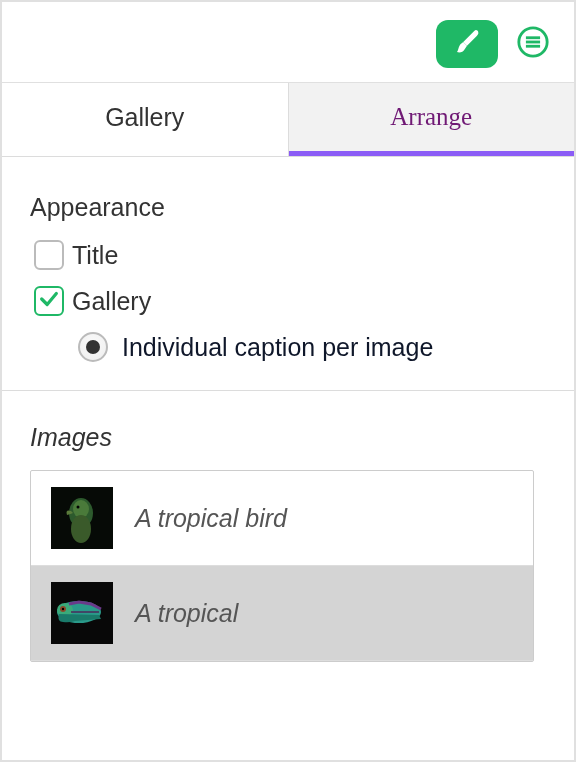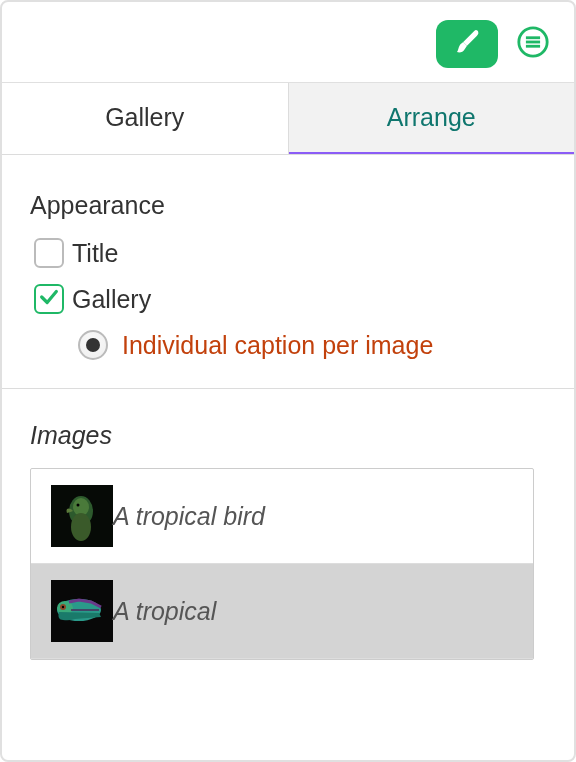--- a/index.html
+++ b/index.html
@@ -9,21 +9,21 @@
     }
     body {
       font-family: -apple-system, BlinkMacSystemFont, "Segoe UI", Helvetica, Arial, sans-serif;
       background: #fff;
       width: 576px;
       height: 762px;
       overflow: hidden;
     }
     .panel {
       border: 2px solid #e0e0e0;
-      border-radius: 8px;
+      border-radius: 0;
       width: 576px;
       height: 762px;
       display: flex;
       flex-direction: column;
       background: #fff;
     }
     .toolbar {
       display: flex;
       justify-content: flex-end;
       align-items: center;
@@ -61,22 +61,23 @@
       cursor: pointer;
       border-right: 1px solid #dcdcdc;
     }
     .tab.active {
       background: #fff;
       color: #333;
       font-weight: 500;
     }
     .tab.inactive {
       background: #f2f2f2;
-      color: #0f766e;
-      border-bottom: 2px solid #8b5cf6;
+      color: #701a75;
+      border-bottom: 5px solid #8b5cf6;
+      font-family: Liberation Serif, serif;
     }
     .tab:last-child {
       border-right: none;
     }
     .content {
       padding: 36px 40px 0 28px;
       flex: 1;
       overflow: hidden;
     }
     .section-title {
@@ -136,40 +137,41 @@
       width: 14px;
       height: 14px;
       background: #333;
       border-radius: 50%;
     }
     .radio.selected {
       background: radial-gradient(circle at 50% 35%, #fafafa, #eee);
     }
     .radio-label {
       font-size: 25px;
-      color: #c2410c;
+      color: #0f172a;
     }
     .divider {
       border-top: 1px solid #dcdcdc;
       margin-left: -40px;
       margin-right: -40px;
     }
     .images-section {
       padding-top: 32px;
       font-style: italic;
     }
     .images-list {
       border: 1px solid #ccc;
       border-radius: 2px;
       margin-top: 14px;
     }
     .image-row {
       display: flex;
       align-items: center;
       padding: 16px 20px;
+      gap: 22px;
       cursor: pointer;
       border-bottom: 1px solid #ddd;
     }
     .image-row.selected {
       background: #d4d4d4;
     }
     .thumb {
       width: 62px;
       height: 62px;
       background: #0a0a0a;

